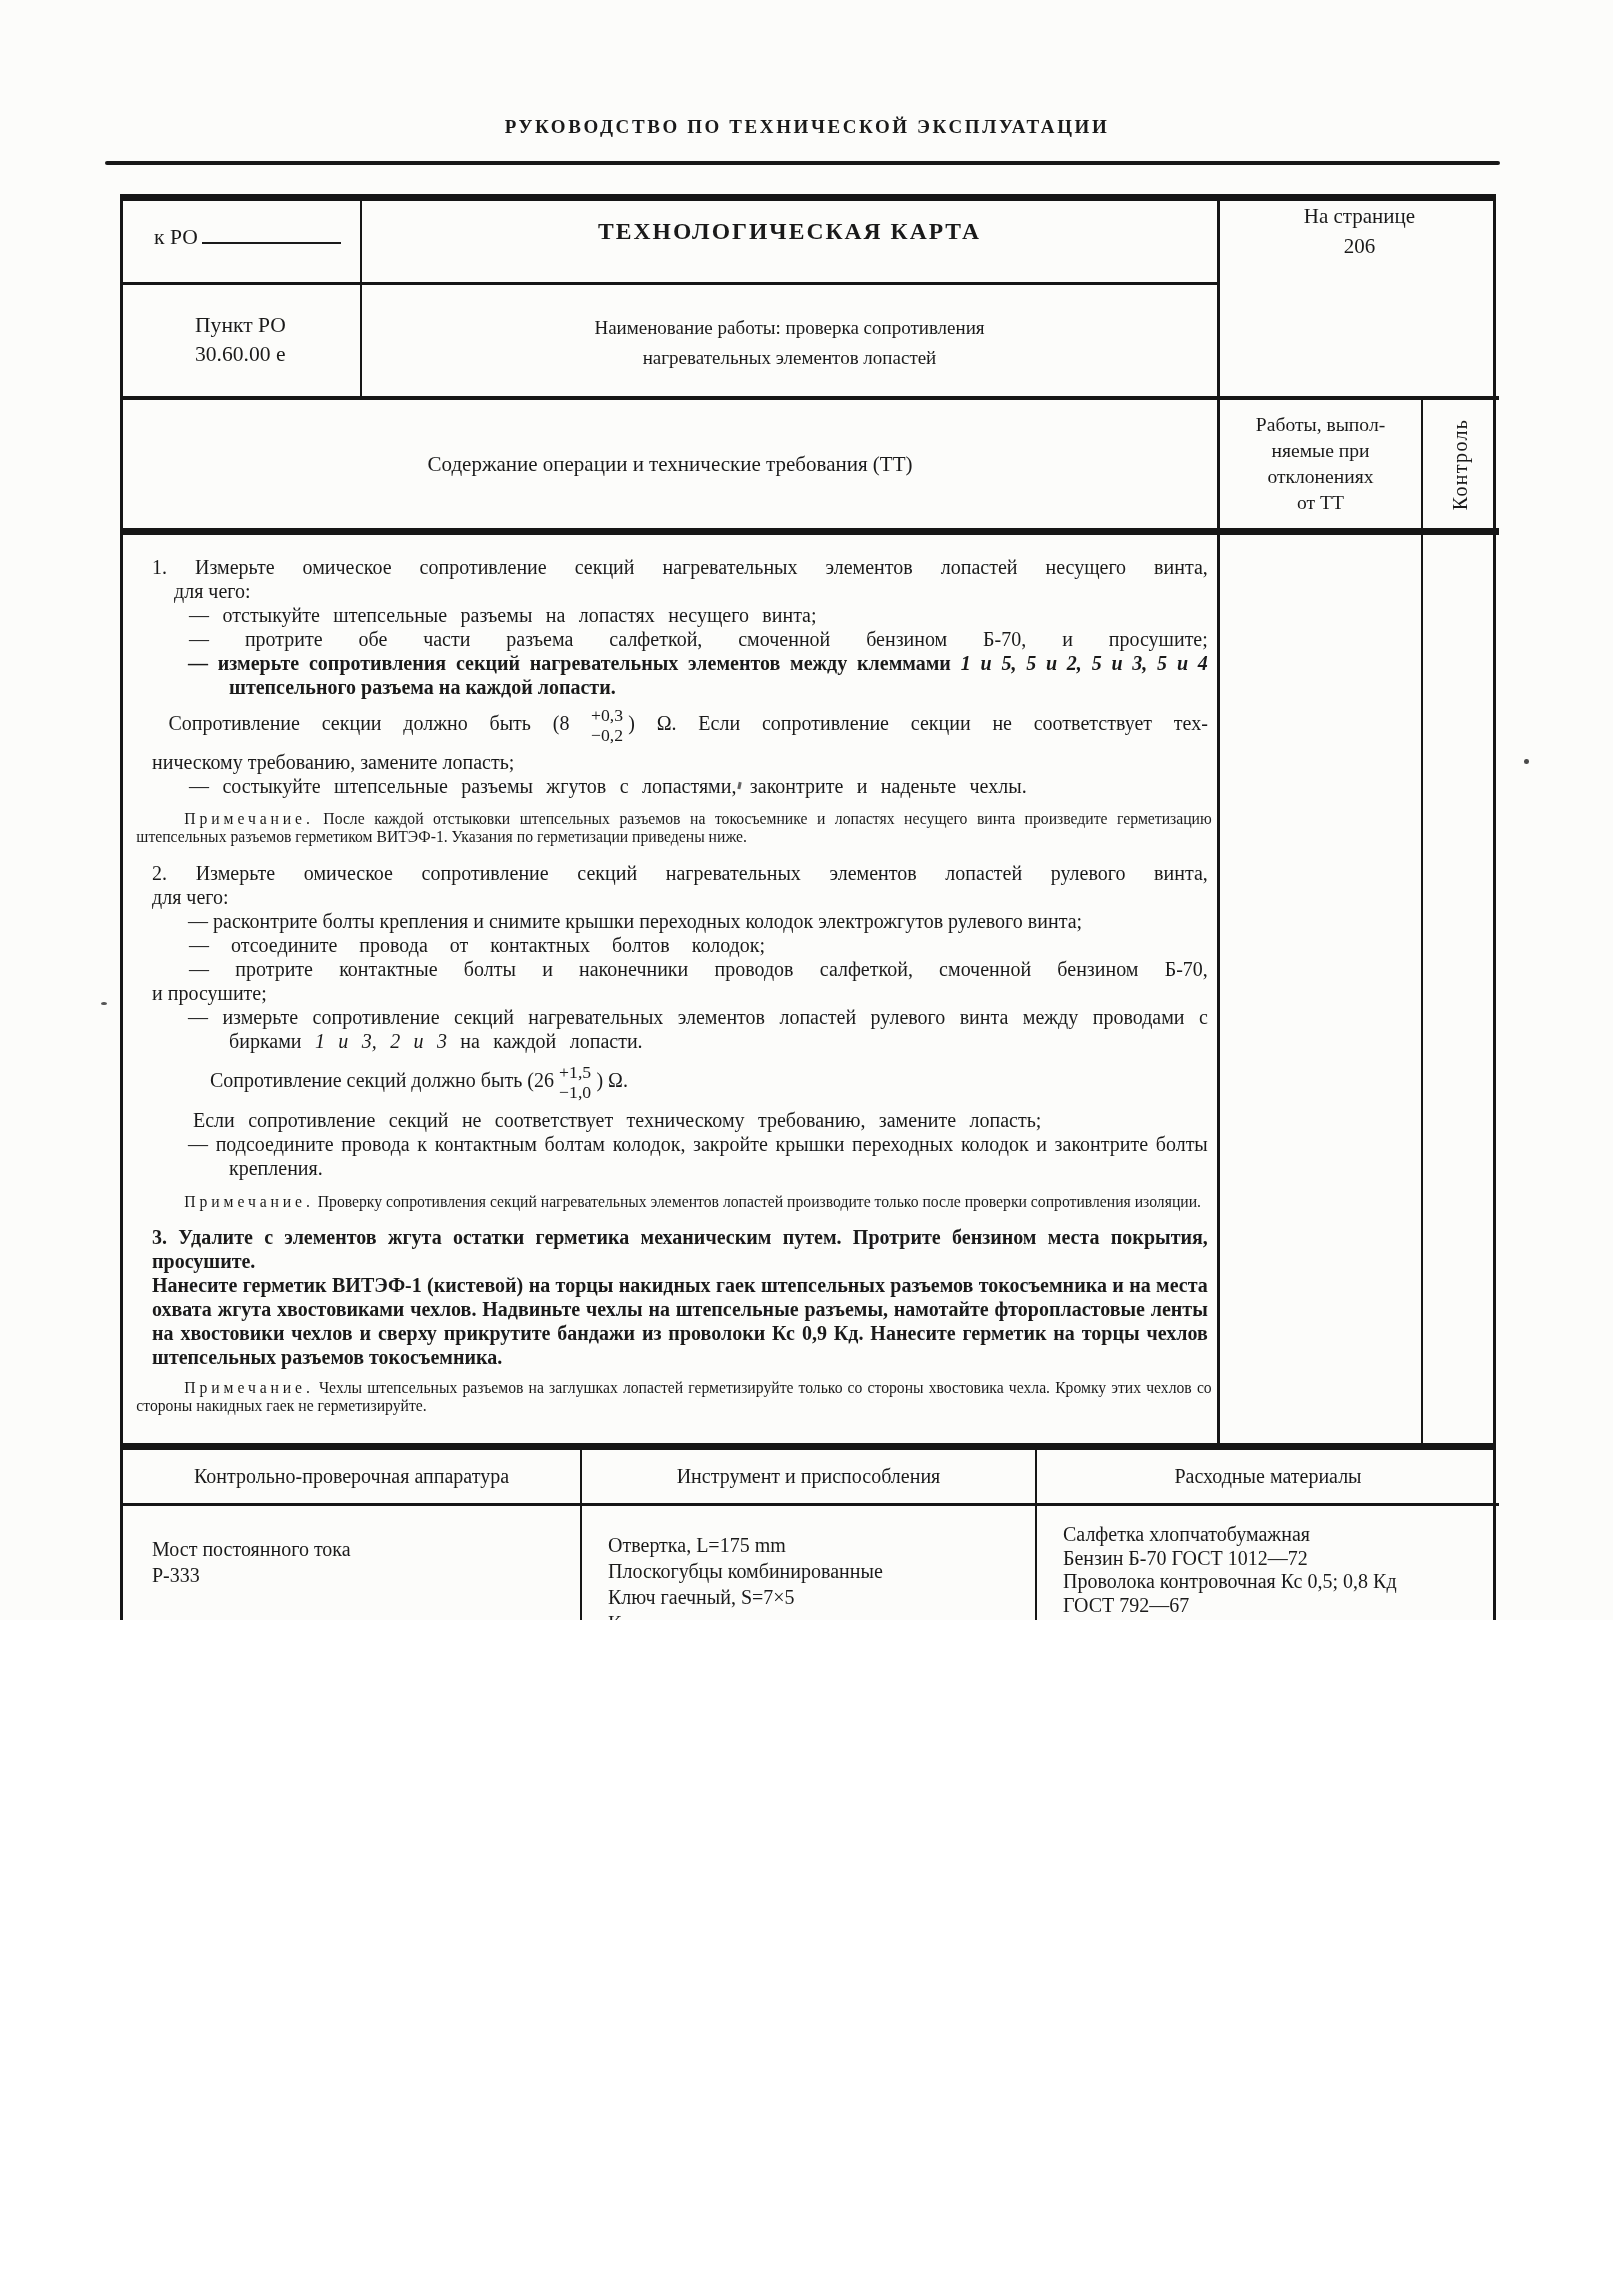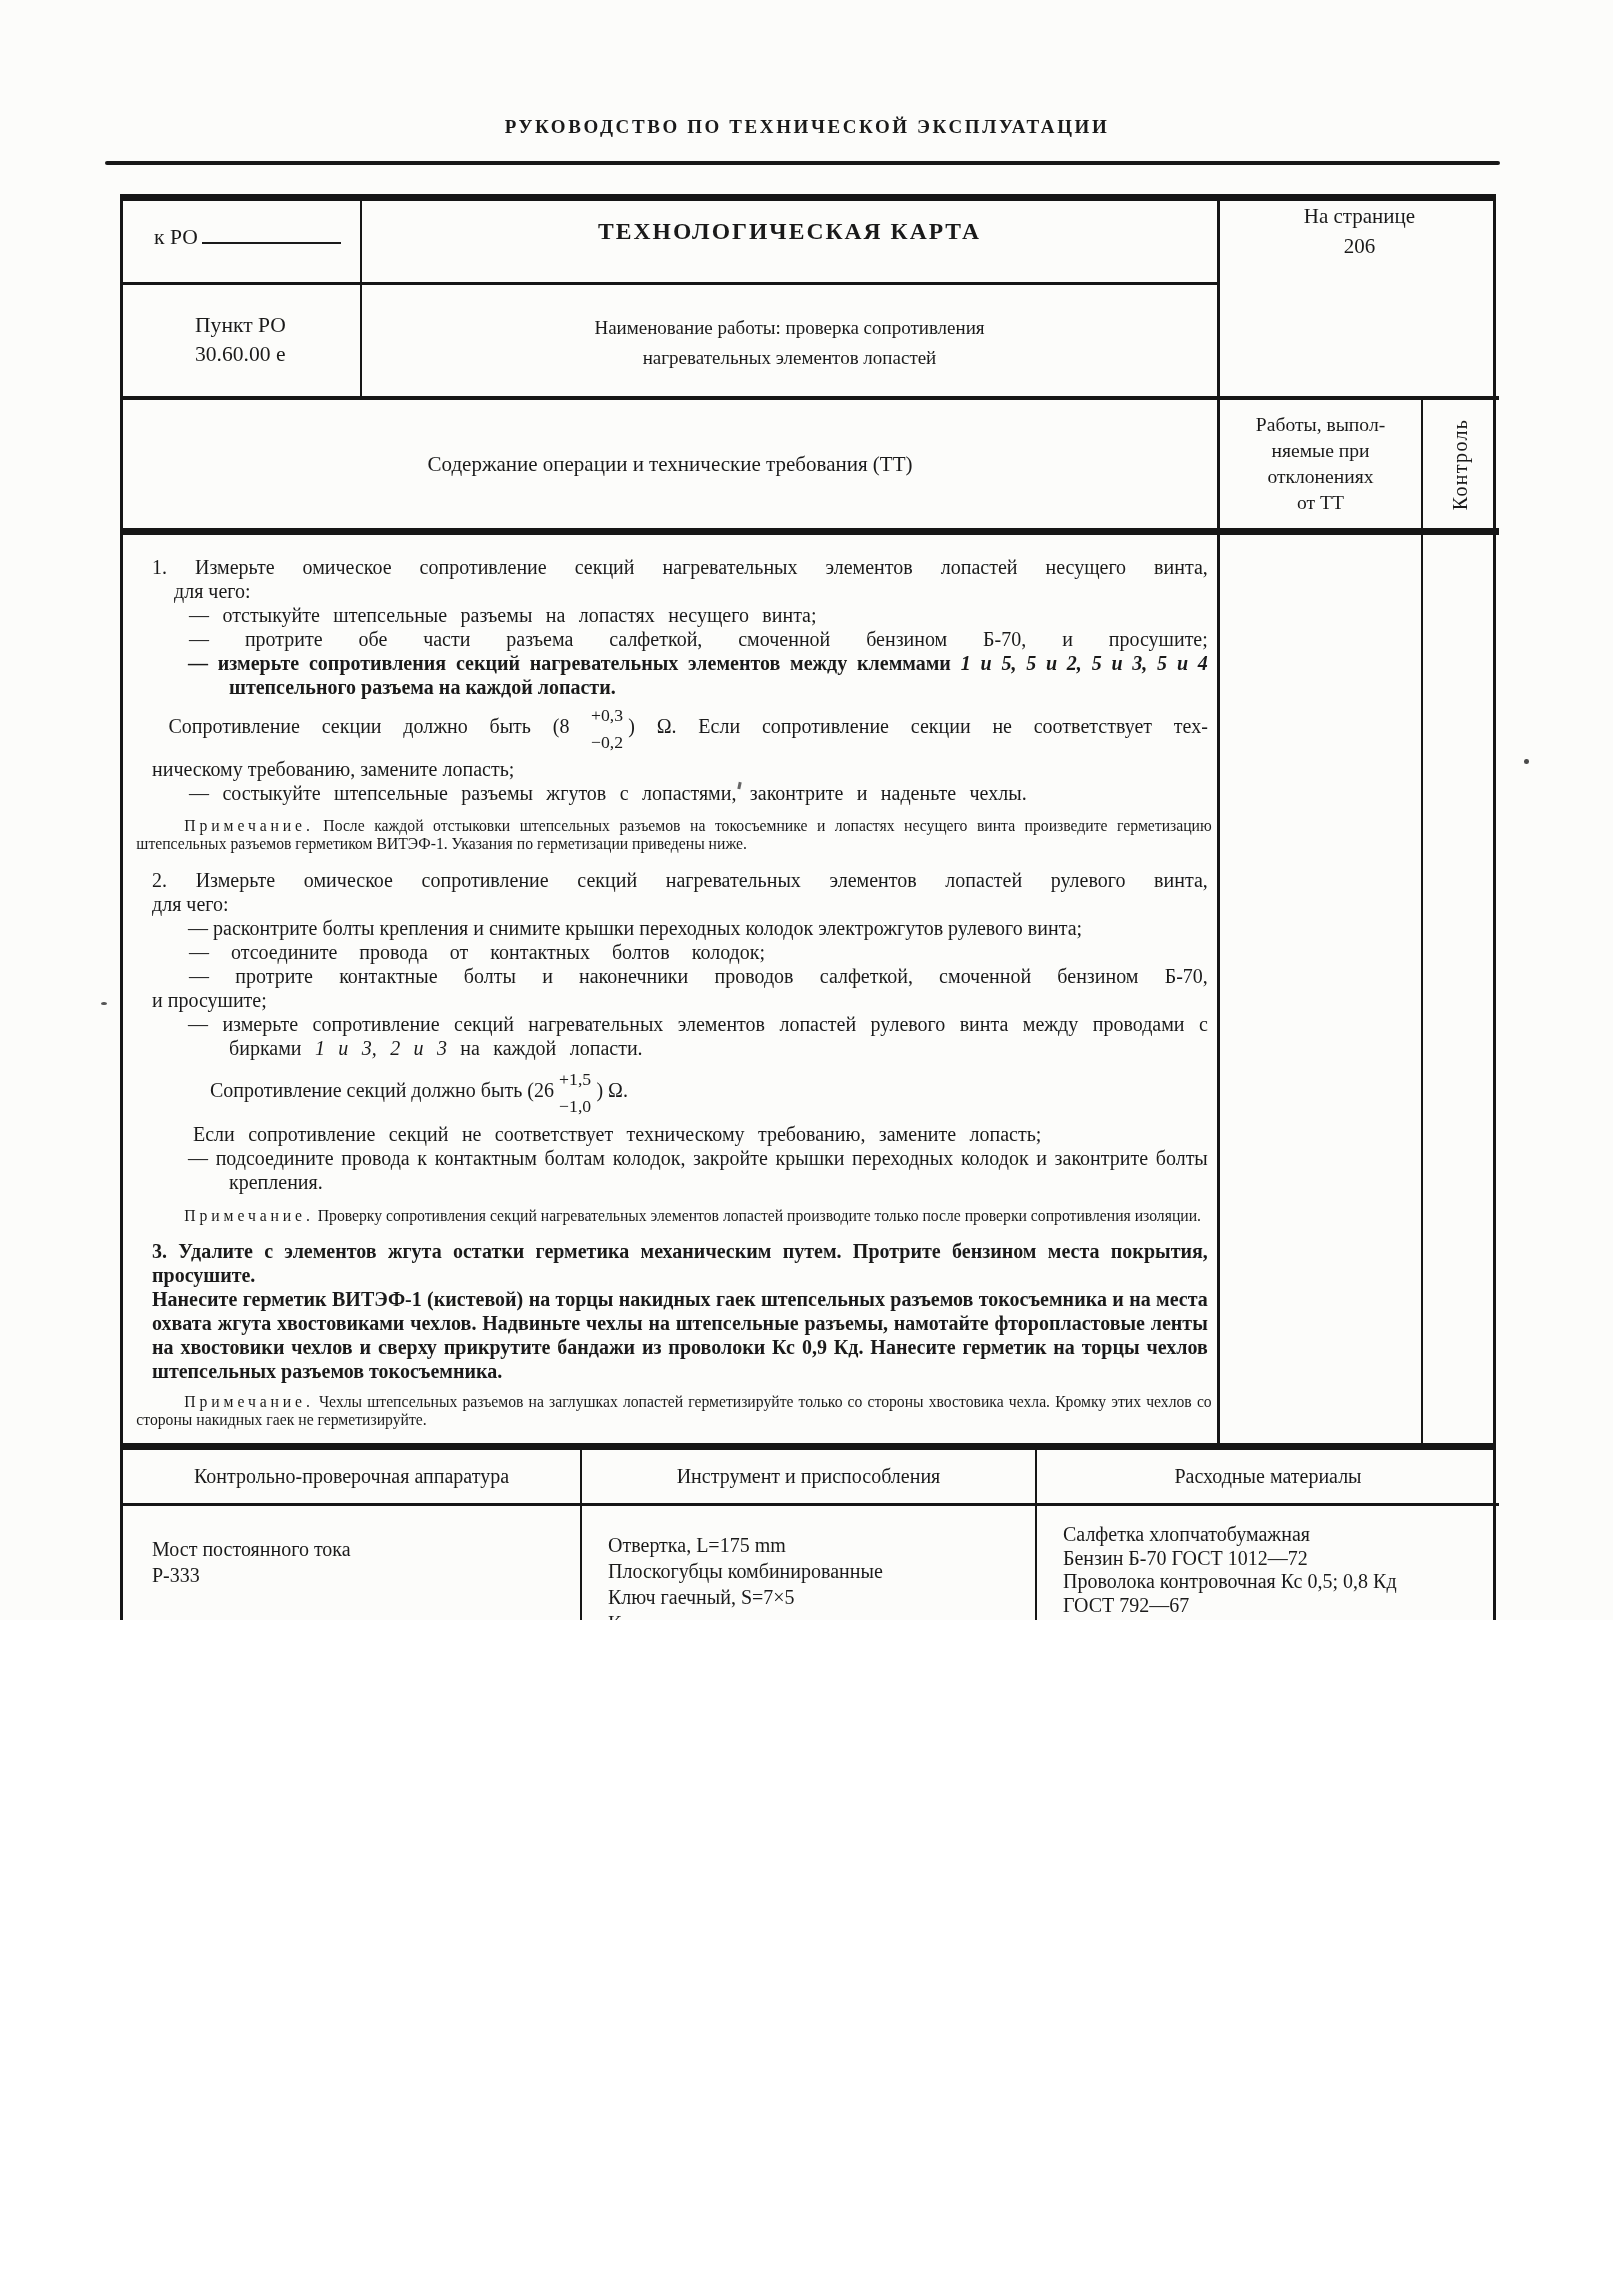--- a/index.html
+++ b/index.html
@@ -68,21 +68,21 @@
   .just  { text-align:justify; }
   .jl    { text-align:justify; text-align-last:justify; }
   .ws1   { word-spacing:0.42em; }
   .ws2   { word-spacing:0.85em; }
   .bold  { font-weight:bold; }
   .it    { font-style:italic; }
   .formula { margin:6.5px 0 5.2px 0; text-indent:16.4px; }
   .formula2 { margin:9.2px 0 5.2px 0; padding-left:58px; }
   .tol {
     display:inline-flex; flex-direction:column; vertical-align:middle;
-    font-size:17.7px; line-height:20px; margin:0 5.2px; text-align:left;gap:7px;
+    font-size:17.7px; line-height:20px; margin:0 5.2px; text-align:left;
   }
   .note {
     font-size:15.7px; line-height:17.7px; margin-left:-15.7px; margin-right:-3.9px;
     text-indent:48px; text-align:justify;
   }
   .note-label { letter-spacing:3.9px; }
   .mt18 { margin-top:11.8px; } .mt24 { margin-top:15.7px; }
   .mt20 { margin-top:13px; } .mt22 { margin-top:14.4px; } .mt16 { margin-top:10.5px; }
 
   

